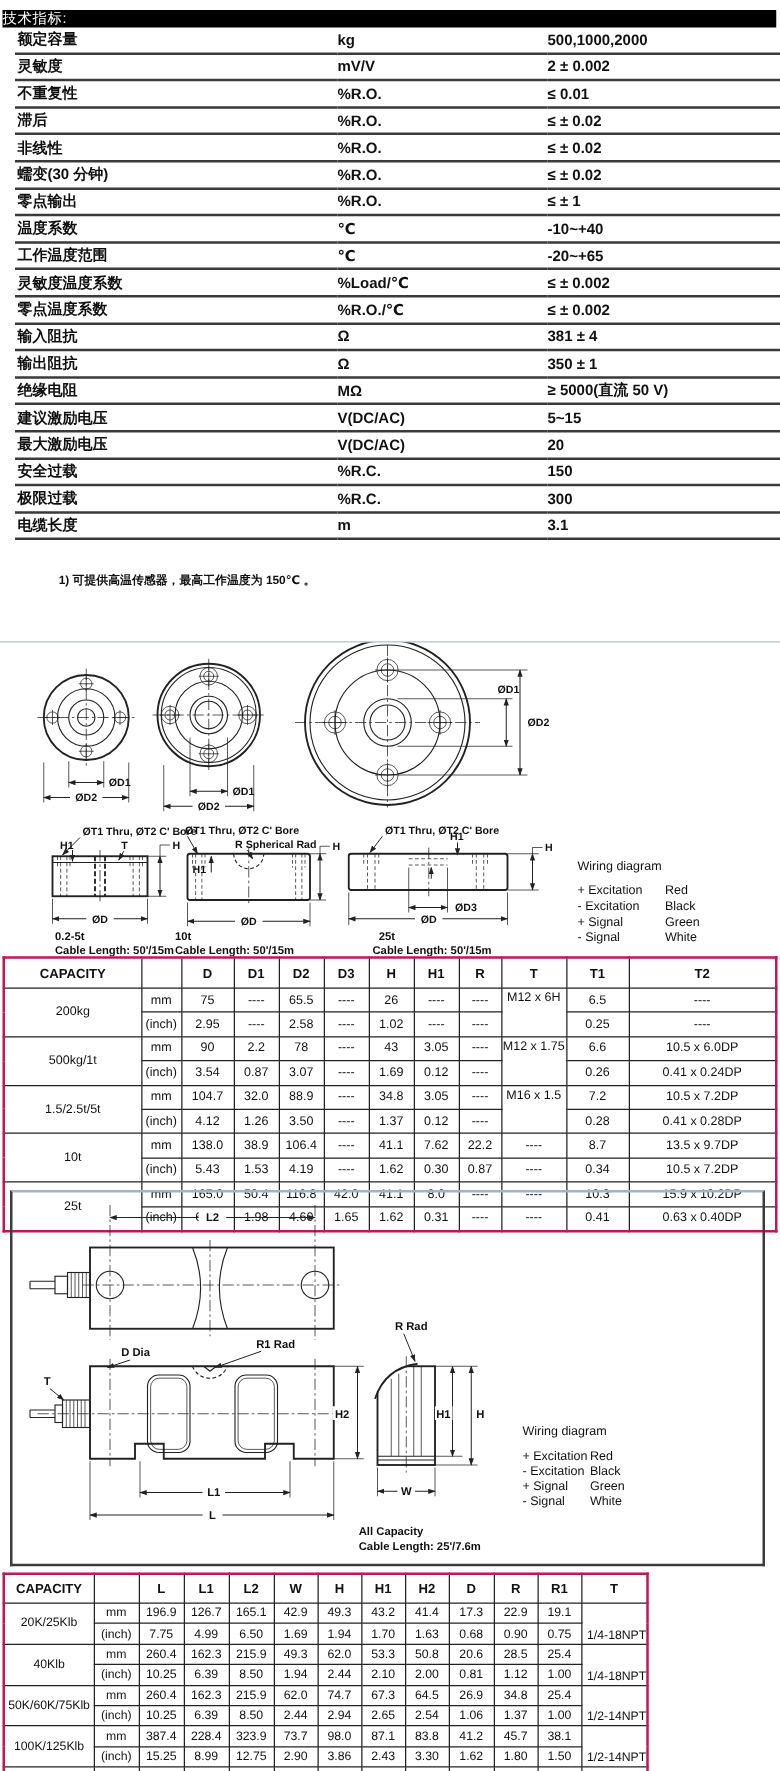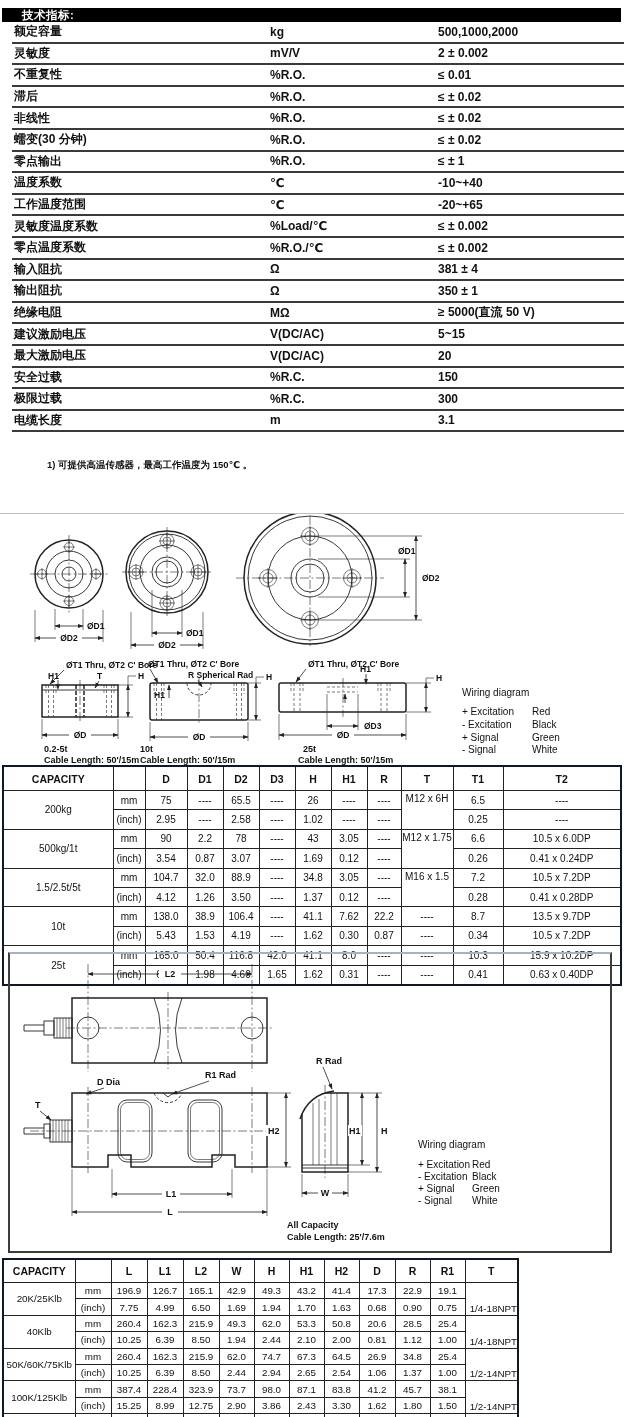--- a/index.html
+++ b/index.html
@@ -1,20 +1,20 @@
 <!DOCTYPE html>
 <html><head>
 <meta charset="utf-8">
 <style>
   html,body{margin:0;padding:0;background:#fff;}
   .page{position:relative;width:624px;height:1417px;overflow:hidden;background:#fff;
         font-family:"Liberation Sans","DejaVu Sans",sans-serif;color:#111;}
   
   .titlebar{position:absolute;left:2px;top:8px;width:619px;height:14px;background:#000;
-            color:#fff;font-size:11.5px;font-weight:700;line-height:14px;padding-left:20px;
+            color:#fff;font-size:11.5px;font-weight:400;line-height:14px;padding-left:0;
             box-sizing:border-box;letter-spacing:.5px;}
   .spec{position:absolute;left:12px;top:22px;width:619px;border-collapse:collapse;table-layout:fixed;}
   .spec td{border-bottom:2px solid #3a3a3a;font-size:12px;font-weight:700;height:19.6px;
            padding:0;vertical-align:middle;white-space:nowrap;}
   .spec td.c1{padding-left:2px;}
   .footnotes{position:absolute;left:5px;top:456px;font-size:9.5px;font-weight:700;line-height:18px;margin-left:42px;}
   .rule{position:absolute;left:0;top:513px;width:624px;height:1px;background:#b5c1cd;}
   
   .svg1{position:absolute;left:0;top:514px;}
   .box{position:absolute;left:8px;top:952px;width:604px;height:301px;border:2px solid #3c3c3c;
@@ -31,21 +31,21 @@
   .ext{stroke:#222;stroke-width:.6;fill:none;}
   .wbg{fill:#fff;}
   text{fill:#111;}
   .t8{font-size:8.5px;font-weight:700;}
   .t9{font-size:9px;font-weight:700;}
   .tw{font-size:10px;font-weight:400;}
   .mid{text-anchor:middle;}
   
   .dimtab{position:absolute;border-collapse:collapse;table-layout:fixed;text-align:center;background:#fff;}
   .dimtab th,.dimtab td{border:1px solid #222;padding:0;white-space:nowrap;overflow:hidden;}
-  .dimtab{border:2px solid #0f172a;padding-left:17px;}
+  .dimtab{border:2px solid #be185d;padding-left:17px;}
   .dimtab th{font-size:10.5px;font-weight:700;}
   #dim1{left:2px;top:765px;width:618px;}
   #dim1 th{height:23px;}
   #dim1 td{font-size:10px;height:18.4px;}
   #dim2{left:2px;top:1258px;width:516px;}
   #dim2 th{height:22px;}
   #dim2 td{font-size:9.8px;height:15.4px;}
   .dimtab td.tt{vertical-align:top;padding-top:2px;}
   .dimtab td.tb{vertical-align:bottom;padding-bottom:1px;text-align:right;}
   .dimtab tr.partial td{height:12px;border-bottom:none;}

